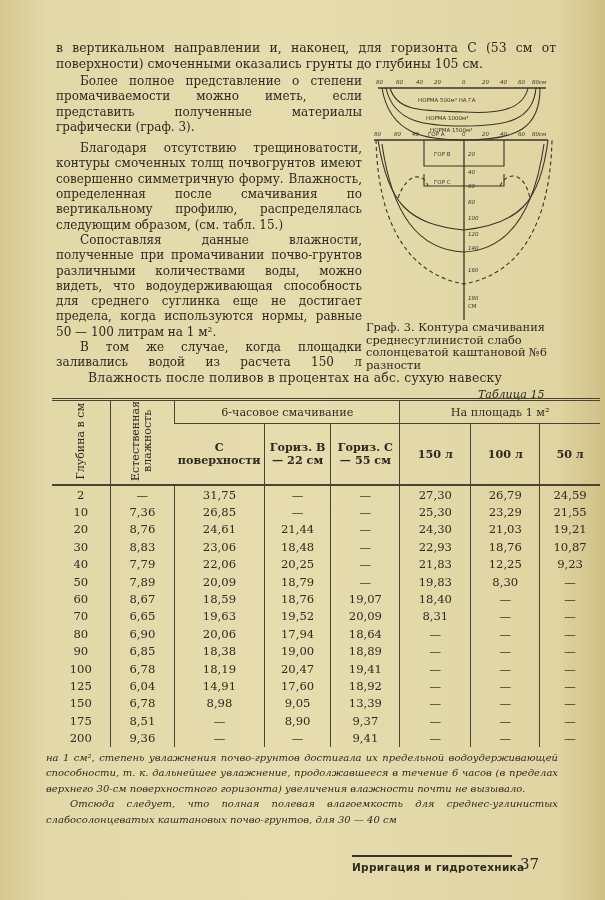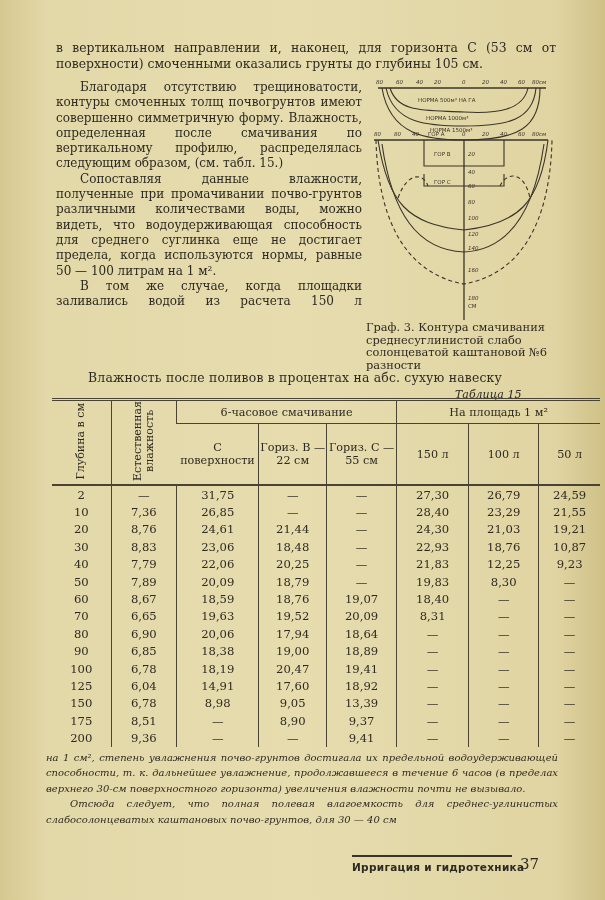--- a/index.html
+++ b/index.html
@@ -15,45 +15,46 @@
   .txt { position: absolute; font-size: 12.4px; line-height: 15.6px; text-align: justify; }
   .txt p { margin: 0; }
   .indent { text-indent: 24px; }
   .just-last { text-align-last: justify; }
   #top-para { left: 56px; top: 40px; width: 500px; }
   #left-col { left: 56px; top: 74px; width: 306px; font-size: 12px; line-height: 15.3px; }
   #figure { position: absolute; left: 368px; top: 74px; width: 192px; height: 248px; }
   #figure svg { width: 192px; height: 248px; }
   #caption { position: absolute; left: 366px; top: 321px; width: 196px; font-size: 11.4px; line-height: 12.6px; text-align: left; }
   #table-title { position: absolute; left: 88px; top: 370px; font-size: 12.4px; letter-spacing: 0.2px; }
-  #table-num { position: absolute; left: 455px; top: 388px; font-size: 11px; font-style: italic; }
+  #table-num { position: absolute; left: 478px; top: 388px; font-size: 11px; font-style: italic; }
   #table-wrap { position: absolute; left: 52px; top: 398px; width: 548px; }
   table { border-collapse: collapse; width: 548px; font-size: 11.2px; }
   th, td { border-left: 1px solid #4a4334; text-align: center; padding: 0; }
   th:first-child, td:first-child { border-left: none; }
   thead tr.h1 th { border-top: 3px double #4a4334; height: 20px; font-weight: normal; }
-  thead tr.h2 th { border-top: 1px solid #4a4334; height: 54px; font-weight: normal; line-height: 13px; }
+  thead tr.h2 th { border-top: 1px solid #4a4334; height: 54px; font-weight: bold; line-height: 13px; }
   thead tr.h2 { border-bottom: 2px solid #4a4334; }
   .vert { writing-mode: vertical-rl; transform: rotate(180deg); display: inline-block; line-height: 12px; font-size: 11px; }
   tbody td { height: 17.4px; font-size: 11.6px; }
   #bottom-para { left: 46px; top: 750px; width: 512px; font-size: 10px; line-height: 15.4px; font-style: italic; }
   #footer-rule { position: absolute; left: 352px; top: 855px; width: 160px; border-top: 2px solid #3a3428; }
   #footer-journal { position: absolute; left: 352px; top: 861px; font-family: "DejaVu Sans", "Liberation Sans", sans-serif; font-weight: bold; font-size: 10.5px; letter-spacing: 0.3px; }
   #footer-page { position: absolute; left: 520px; top: 855px; font-size: 15px; }
 </style>
 </head>
 <body>
 
 <div class="page">
 
   <div class="txt" id="top-para">
     <p>в вертикальном направлении и, наконец, для горизонта С (53 см от поверхности) смоченными оказались грунты до глубины 105 см.</p>
   </div>
 
   <div class="txt" id="left-col">
+    <p class="indent">Более полное представление о степени промачиваемости можно иметь, если представить полученные материалы графически (граф. 3).</p>
     <p class="indent" style="margin-top:6px">Благодаря отсутствию трещиноватости, контуры смоченных толщ почвогрунтов имеют совершенно симметричную форму. Влажность, определенная после смачивания по вертикальному профилю, распределялась следующим образом, (см. табл. 15.)</p>
     <p class="indent">Сопоставляя данные влажности, полученные при промачивании почво-грунтов различными количествами воды, можно видеть, что водоудерживающая способность для среднего суглинка еще не достигает предела, когда используются нормы, равные 50 — 100 литрам на 1 м².</p>
     <p class="indent just-last">В том же случае, когда площадки заливались водой из расчета 150 л</p>
   </div>
 
   <div id="figure">
     <svg viewBox="0 0 192 248">
       <g fill="none" stroke="#3a3428" stroke-width="1.1">
 
         <line x1="10" y1="14" x2="178" y2="14" stroke-width="1.4"></line>
@@ -160,21 +161,21 @@
             <td>27,30</td>
             <td>26,79</td>
             <td>24,59</td>
           </tr>
           <tr>
             <td>10</td>
             <td>7,36</td>
             <td>26,85</td>
             <td>—</td>
             <td>—</td>
-            <td>28,40</td>
+            <td>25,30</td>
             <td>23,29</td>
             <td>21,55</td>
           </tr>
           <tr>
             <td>20</td>
             <td>8,76</td>
             <td>24,61</td>
             <td>21,44</td>
             <td>—</td>
             <td>24,30</td>

